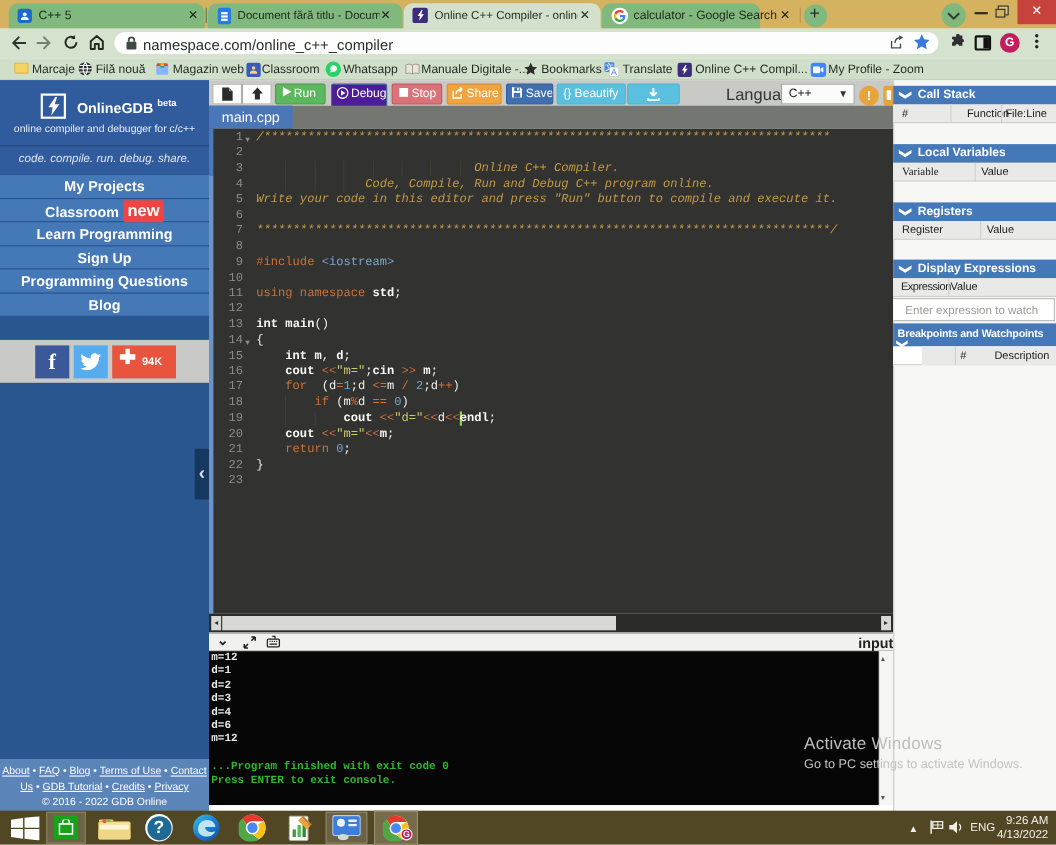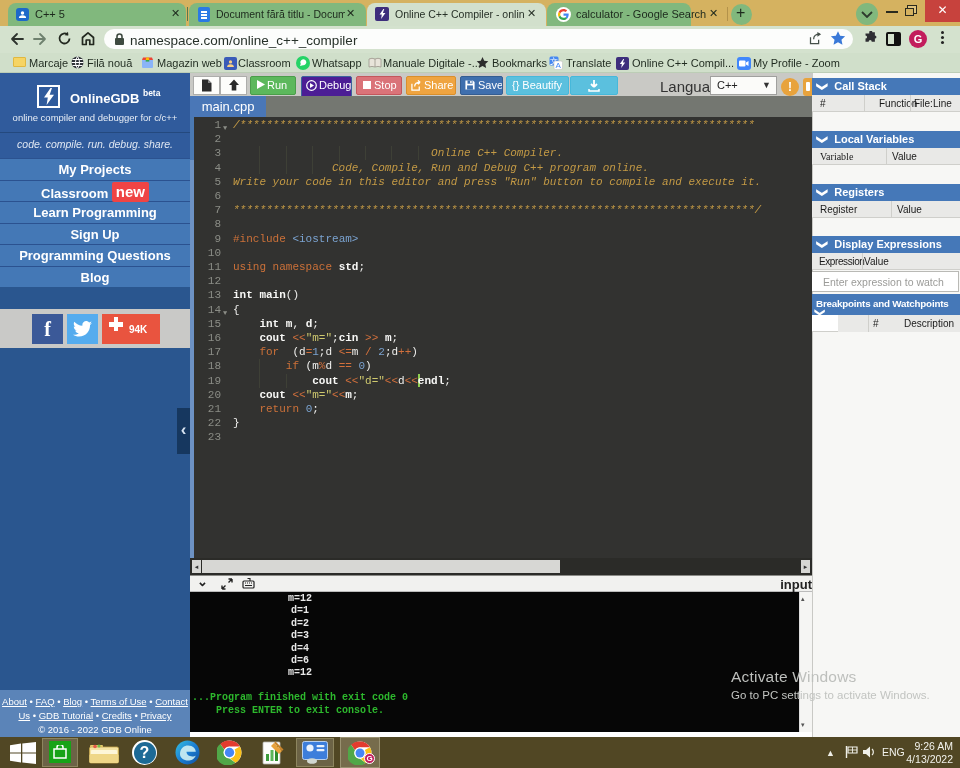--- a/index.html
+++ b/index.html
@@ -324,21 +324,21 @@
     <path d="M7.5 4.5 L11 1 M11 1 h-3.5 M11 1 v3.5 M4.5 7.5 L1 11 M1 11 h3.5 M1 11 v-3.5" stroke="#222" stroke-width="1.4" fill="none"></path>
   </svg>
 <svg class="abs" style="left:242px;top:577px;" width="13" height="13" viewBox="0 0 13 13">
     <rect x="1" y="4" width="11" height="7" rx="1" fill="none" stroke="#222" stroke-width="1.2"></rect>
     <path d="M3 6 h1 M5 6 h1 M7 6 h1 M9 6 h1 M3 8.5 h7" stroke="#222" stroke-width="1.1"></path>
     <path d="M8 4 V1.5 H5.5" stroke="#222" stroke-width="1.1" fill="none"></path>
   </svg>
 <div class="abs" style="left:190px;top:577px;width:622px;text-align:right;font-size:13px;font-weight:bold;color:#222;">input</div>
 
 <div class="abs" style="left:190px;top:592px;width:609px;height:140px;background:#060606;"></div>
-<pre id="console-out" class="abs" style="left:192px;top:593px;font-family:'Liberation Mono',monospace;font-size:10px;font-weight:bold;line-height:12.4px;color:#e8e8e8;text-align:center;">m=12
+<pre id="console-out" class="abs" style="left:192px;top:593px;font-family:'Liberation Mono',monospace;font-size:10px;font-weight:bold;line-height:12.4px;color:#e8e8e8;">m=12
 d=1
 d=2
 d=3
 d=4
 d=6
 m=12
 
 <span style="color:#2db82d;">...Program finished with exit code 0
 Press ENTER to exit console.</span></pre>
 

